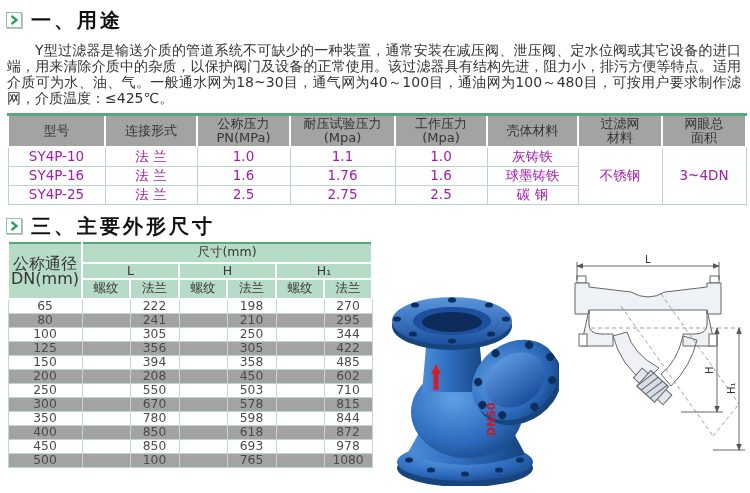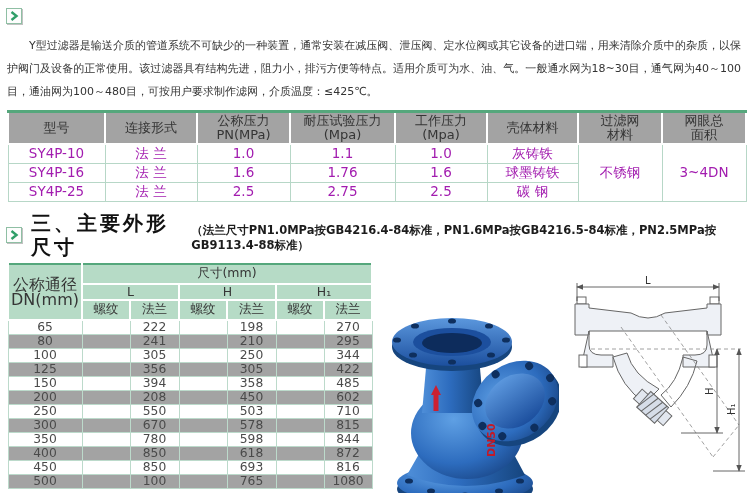--- a/index.html
+++ b/index.html
@@ -9,21 +9,21 @@
 
   
   .sec-head { display:flex; align-items:center; margin:1px 0 3px 0; }
   .sec-icon { width:16px; height:16px; border:1px solid #8fbfa4; background:#fdfdfd;
     box-shadow:1px 1px 0 #c2c2c2; display:flex; align-items:center; justify-content:center;
     margin-right:9px; flex:0 0 auto; }
   .sec-title { font-size:20px; font-weight:bold; color:#111; letter-spacing:3px; line-height:24px; }
   .sec-note { font-size:11.5px; font-weight:bold; color:#1c1c1c; letter-spacing:0; margin-left:2px;
     padding-top:6px; }
 
-  .para { margin:10px 3px 7px 1px; font-size:11px; line-height:23px; color:#333;
+  .para { margin:10px 3px 7px 1px; font-size:14px; line-height:16px; color:#333;
     text-indent:2em; text-align:justify; }
 
   
   table { border-collapse:collapse; table-layout:fixed; }
   th, td { text-align:center; vertical-align:middle; }
 
   .tech { width:738px; margin:3px 0 9px 1px; border:1px solid #9ccbb3;
     border-top:3px solid #55a77c; }
   .tech th { background:#a3a3a3; border:2px solid #fff; border-top:none;
     font-weight:normal; font-size:13px; color:#353535; height:31px; padding:1px 0; }
@@ -56,20 +56,21 @@
 <body>
 
 <div class="page">
 
   <div class="sec-head">
     <span class="sec-icon">
       <svg width="10" height="10" viewBox="0 0 10 10">
           <polyline points="2.5,1 7.5,5 2.5,9" fill="none" stroke="#2f9e68" stroke-width="2.4"></polyline>
         </svg>
     </span>
+    <span class="sec-title">一、用途</span>
   </div>
   <p class="para">Y型过滤器是输送介质的管道系统不可缺少的一种装置，通常安装在减压阀、泄压阀、定水位阀或其它设备的进口端，用来清除介质中的杂质，以保护阀门及设备的正常使用。该过滤器具有结构先进，阻力小，排污方便等特点。适用介质可为水、油、气。一般通水网为18~30目，通气网为40～100目，通油网为100～480目，可按用户要求制作滤网，介质温度：≤425℃。</p>
 
 
   <table class="tech">
     <colgroup>
       <col style="width:97px">
         <col style="width:92px">
         <col style="width:93px">
         <col style="width:105px">
@@ -141,21 +142,20 @@
     </tbody>
   </table>
 
   <div class="sec-head">
     <span class="sec-icon">
       <svg width="10" height="10" viewBox="0 0 10 10">
           <polyline points="2.5,1 7.5,5 2.5,9" fill="none" stroke="#2f9e68" stroke-width="2.4"></polyline>
         </svg>
     </span>
     <span class="sec-title">三、主要外形尺寸</span>
-    <span class="sec-note">（法兰尺寸PN1.0MPa按GB4216.4-84标准，PN1.6MPa按GB4216.5-84标准，PN2.5MPa按GB9113.4-88标准）</span>
   </div>
 
   <div class="bottom">
 
     <table class="dim">
       <colgroup>
         <col style="width:74px">
           <col style="width:48px">
           <col style="width:49px">
           <col style="width:48px">
@@ -276,21 +276,21 @@
             <td></td>
             <td>872</td>
           </tr>
           <tr>
             <td>450</td>
             <td></td>
             <td>850</td>
             <td></td>
             <td>693</td>
             <td></td>
-            <td>816</td>
+            <td>978</td>
           </tr>
           <tr class="alt">
             <td>500</td>
             <td></td>
             <td>100</td>
             <td></td>
             <td>765</td>
             <td></td>
             <td>1080</td>
           </tr>

